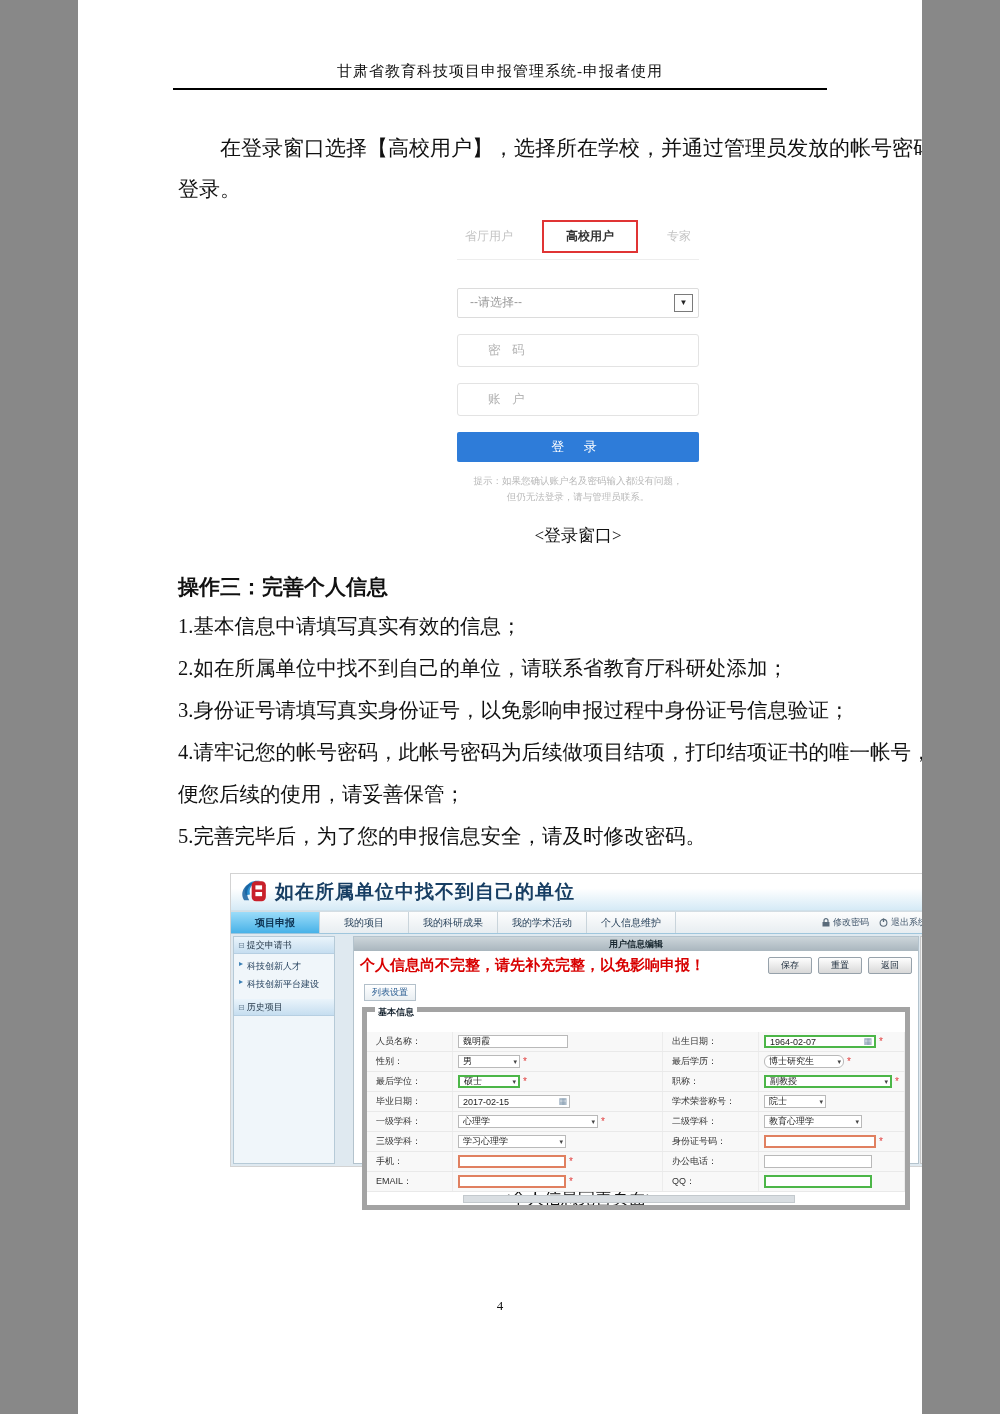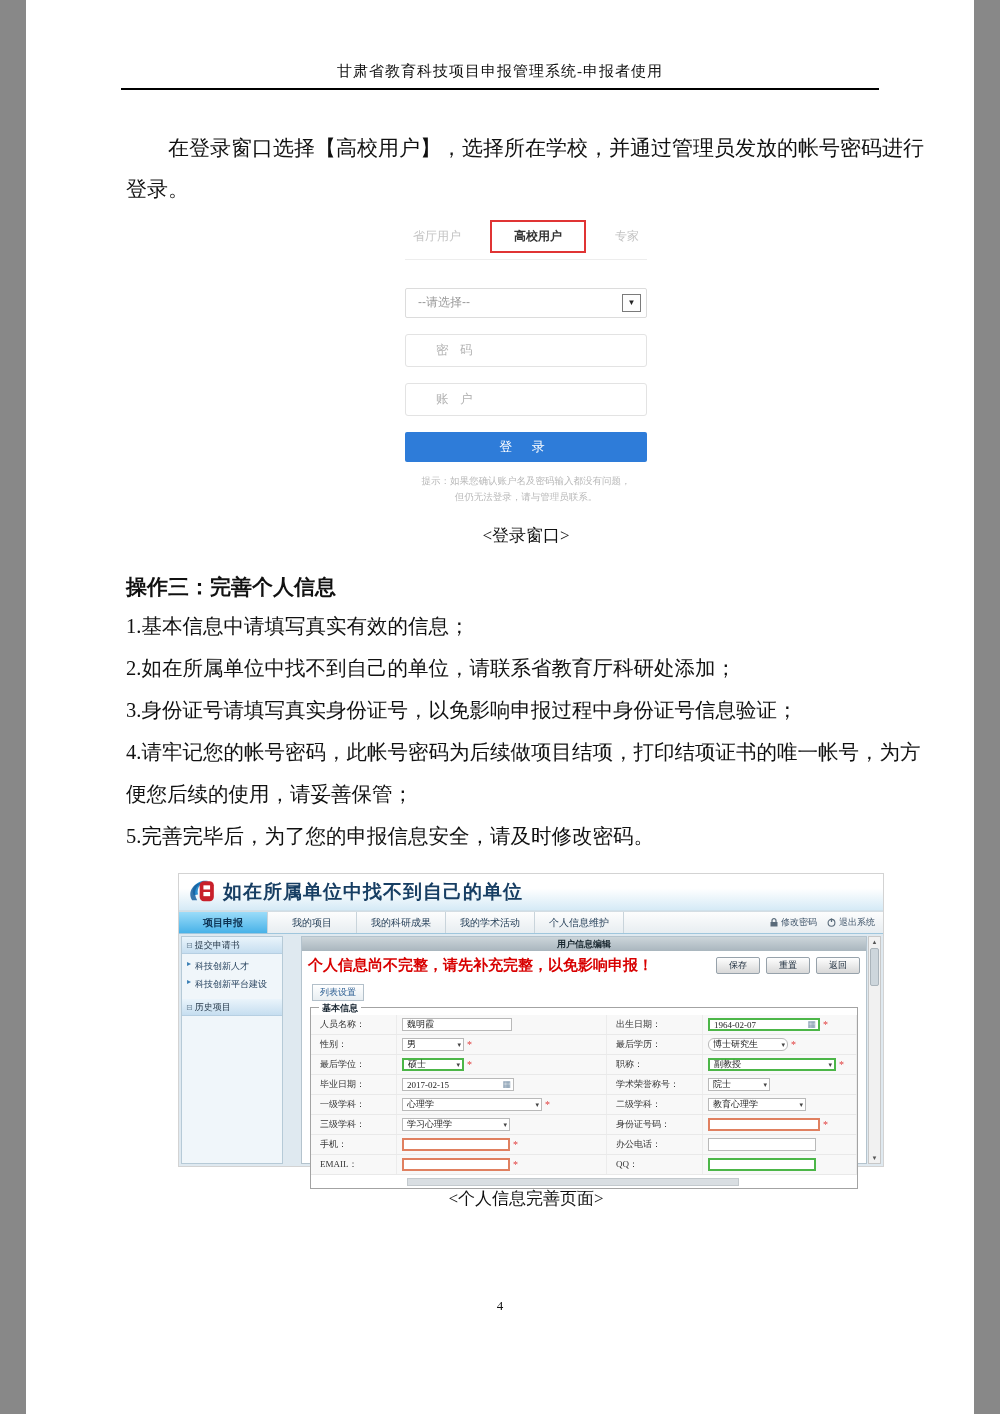--- a/index.html
+++ b/index.html
@@ -1,17 +1,17 @@
 <!DOCTYPE html>
 <html style="--accent-blue: #2e7cd9; --highlight-red: #e03434; --warning-red: #d80000; --valid-green: #4cb648; --invalid-red: #e08060; --title-navy: #173e63;"><head>
 <meta charset="utf-8">
 <style>
   html,body { margin:0; padding:0; background:#888; }
   .page {
-    position:relative; width:948px; height:1414px; margin:0 auto;
+    position:relative; width:844px; height:1414px; margin:0 auto;
     background:#ffffff; overflow:hidden;
     font-family:"Liberation Serif","DejaVu Serif",serif; color:#111;
   }
   
   .doc-header { position:absolute; top:62px; left:0; right:0; text-align:center;
     font-size:15px; letter-spacing:1px; color:#111; }
   .header-rule { position:absolute; top:88px; left:95px; right:95px; border-top:2px solid #000; }
 
   .content { position:absolute; top:128px; left:100px; width:800px; }
 
@@ -77,22 +77,22 @@
     text-align:center; font-size:9px; font-weight:bold; color:#17262e; }
   .warn-row { display:flex; align-items:center; justify-content:space-between; padding:5px 6px 3px; }
   .warn-text { color:var(--warning-red); font-weight:bold; font-size:15px; }
   .btn-group { display:flex; gap:6px; }
   .mini-btn { min-width:34px; padding:0 4px; height:15px; display:flex; align-items:center;
     justify-content:center; font-size:9px; color:#213040; background:linear-gradient(#fefefe,#d8d8d8);
     border:1px solid #97a2ab; border-radius:2px; cursor:pointer; }
   .tabs-strip { padding:3px 0 0 10px; }
   .tab-link { display:inline-block; font-size:9px; color:#2d5f93; border:1px solid #b3c0ca;
     background:linear-gradient(#ffffff,#e8eef2); padding:1px 7px; cursor:pointer; }
-  .fieldset { margin:6px 8px 4px 8px; border:1px solid #a3a3a3; position:relative;
-    padding:7px 0 2px; flex:1;font-family:Liberation Serif, serif; }
+  .fieldset { margin:6px 8px 4px 8px; border:5px solid #a3a3a3; position:relative;
+    padding:20px 0 2px; flex:1; }
   .fieldset-legend { position:absolute; top:-6px; left:8px; background:#fff; font-size:9px;
     font-weight:bold; color:#14222e; padding:0 3px; }
   .frow { display:grid; grid-template-columns:86px 210px 96px 1fr; align-items:center;
     height:19px; border-bottom:1px solid #e9e9e9; background:#f8f8f8; }
   .fcell { height:100%; display:flex; align-items:center; border-right:1px solid #ececec; min-width:0; }
   .flabel { padding-left:9px; }
   .flbl { font-size:9px; color:#333; white-space:nowrap; }
   .fvalue { padding-left:5px; }
   .widget { height:13px; border:1px solid #b9b9b9; background:#fff; display:inline-flex;
     align-items:center; justify-content:space-between; font-size:9px; color:#222;

